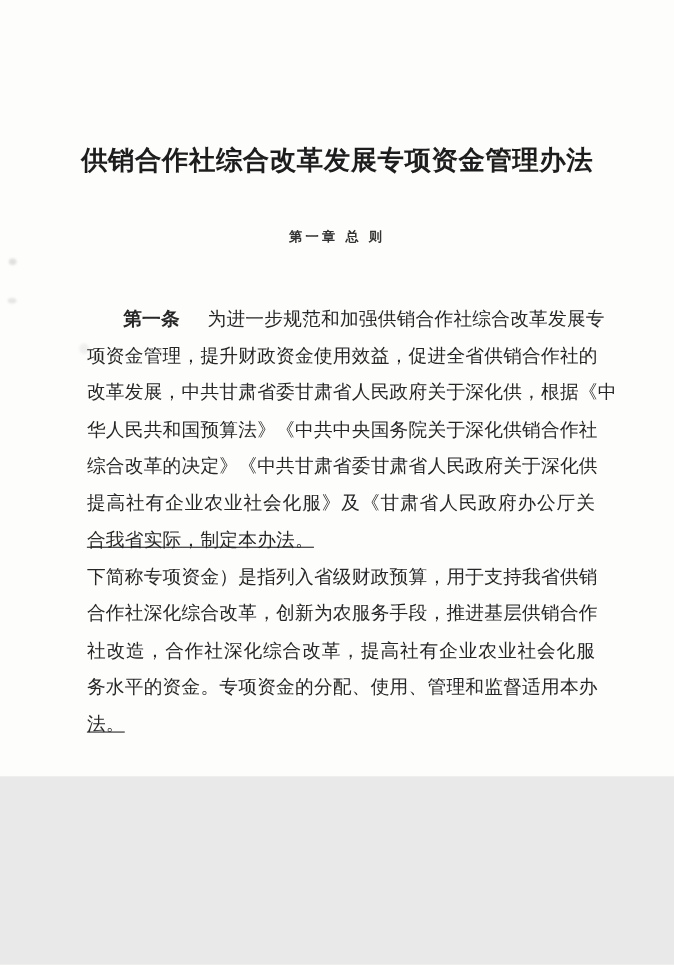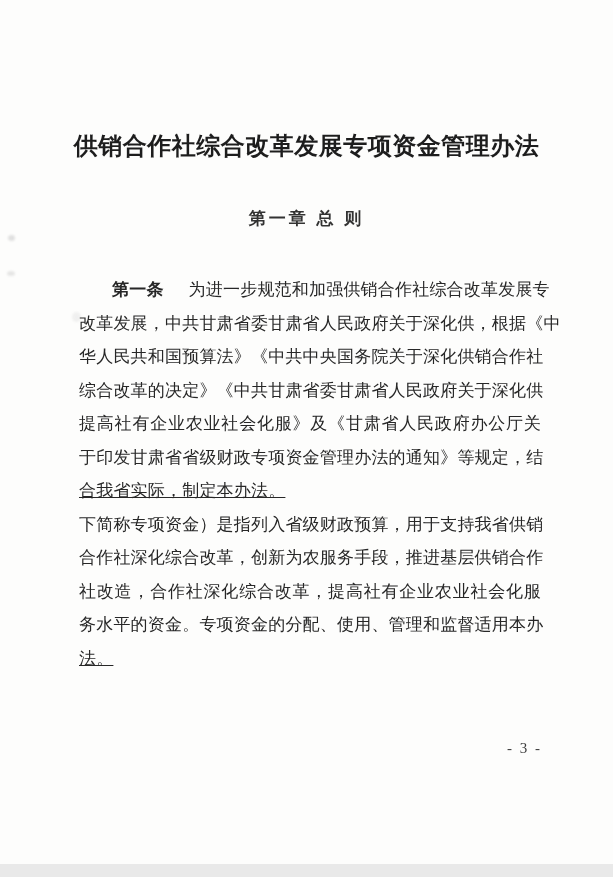--- a/index.html
+++ b/index.html
@@ -1,38 +1,38 @@
 <!DOCTYPE html>
 <html><head>
 <meta charset="utf-8">
 <style>
   html,body { margin:0; padding:0; }
   body { background:#e9e9e9; font-family:"Liberation Serif","DejaVu Serif",serif; }
   .page {
     position:relative;
-    width:613px; height:864px;
+    width:613px; height:706px;
     background:#fdfdfc;
     overflow:hidden;
     margin:0 auto;
   }
   .doc-title {
     position:absolute; top:130px; left:0; right:0;
     text-align:center;
     font-family:"Liberation Serif","DejaVu Serif",serif;
     font-weight:bold;
     font-size:24px;
     letter-spacing:0.5px;
     color:#1d1d1d;
   }
   .chapter-heading {
     position:absolute; top:207px; left:0; right:0;
     text-align:center;
     font-family:"Liberation Sans","DejaVu Sans",sans-serif;
     font-weight:bold;
-    font-size:17px;
+    font-size:12px;
     letter-spacing:3px;
     color:#333333;
   }
   .body-text {
     position:absolute; top:273px; left:79px; width:462px;
     font-size:17px;
     color:#272727;
     font-family:"Liberation Serif","DejaVu Serif",serif;
   }
   .text-line {
@@ -76,25 +76,25 @@
   <div class="doc-title">供销合作社综合改革发展专项资金管理办法</div>
 
   <div class="chapter-heading">第一章 总 则</div>
 
   <div class="body-text">
 
     <div class="paragraph">
       <div class="text-line first-line">
         <span class="article-term">第一条</span><span>为进一步规范和加强供销合作社综合改革发展专</span>
       </div>
+      <div class="text-line">项资金管理，提升财政资金使用效益，促进全省供销合作社的</div>
       <div class="text-line">改革发展，中共甘肃省委甘肃省人民政府关于深化供，根据《中</div>
       <div class="text-line">华人民共和国预算法》《中共中央国务院关于深化供销合作社</div>
       <div class="text-line">综合改革的决定》《中共甘肃省委甘肃省人民政府关于深化供</div>
       <div class="text-line">提高社有企业农业社会化服》及《甘肃省人民政府办公厅关</div>
-      <div class="text-line">于印发甘肃省省级财政专项资金管理办法的通知》等规定，结</div>
       <div class="text-line last-line">合我省实际，制定本办法。</div>
     </div>
 
     <div class="paragraph">
       <div class="text-line">下简称专项资金）是指列入省级财政预算，用于支持我省供销</div>
       <div class="text-line">合作社深化综合改革，创新为农服务手段，推进基层供销合作</div>
       <div class="text-line">社改造，合作社深化综合改革，提高社有企业农业社会化服</div>
       <div class="text-line">务水平的资金。专项资金的分配、使用、管理和监督适用本办</div>
       <div class="text-line last-line">法。</div>
     </div>

